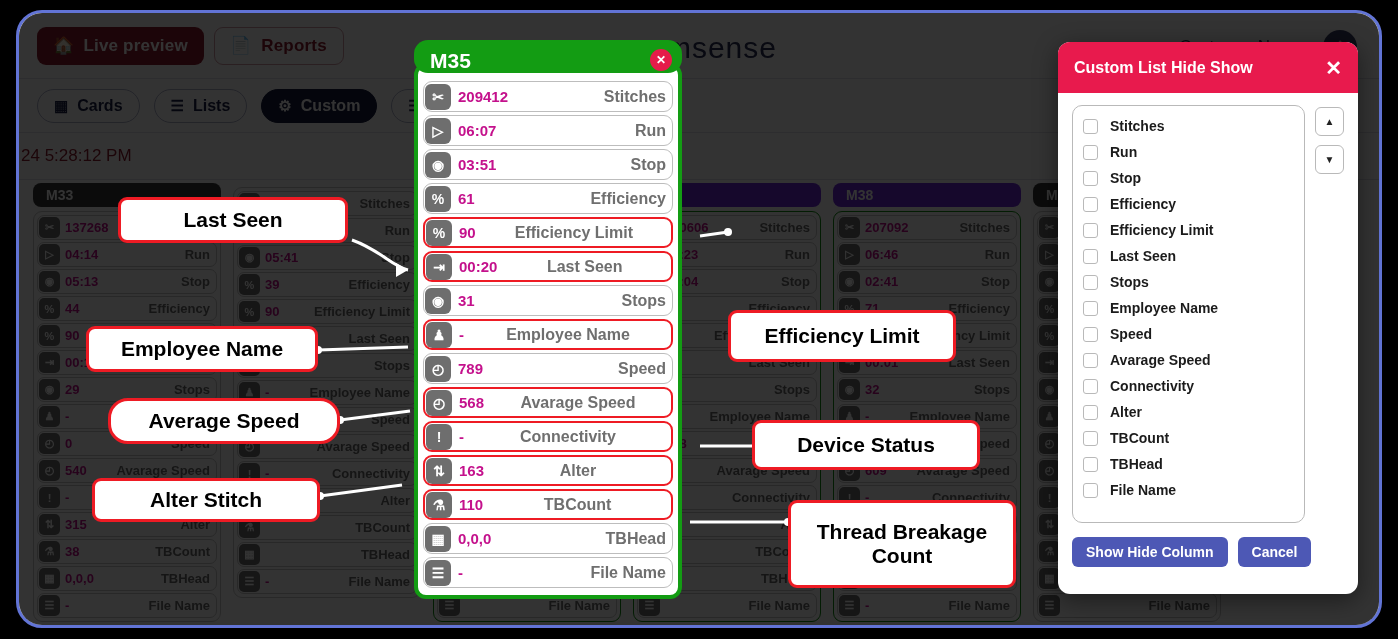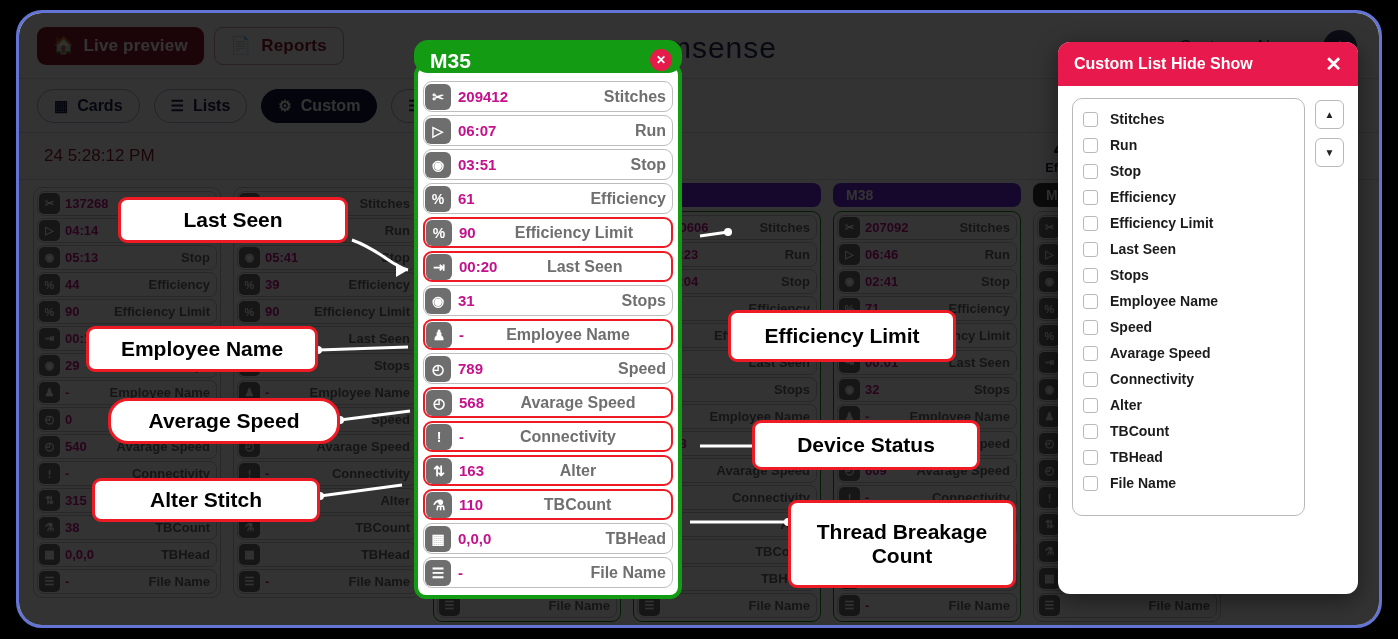--- a/index.html
+++ b/index.html
@@ -63,21 +63,21 @@
     font-size:16px; font-weight:bold; color:#1b2146;
     border:1.3px solid #aeb2c9; background:#fff;
   }
   .chip.active{ background:#141a3c; color:#fff; border-color:#141a3c; }
   .chip .gi{ font-size:15px; line-height:1; }
 
   
   .sum-bar{
     position:absolute; left:0; top:120px; width:100%; height:47px;
     background:#fff; border-bottom:1px solid #e2e2e8;
-    display:flex; align-items:center; padding:0 25px;
+    display:flex; align-items:center; padding:0 2px;
   }
   .sum-date{ font-size:17px; color:#8e1d2e; }
   .sum-stats{ margin-left:auto; display:flex; gap:54px; padding-right:120px;}
   .stat{ text-align:center; color:#1b2146; }
   .stat .v{ font-size:22px; font-weight:bold; line-height:1.05; }
   .stat .l{ font-size:13px; font-weight:bold; }
 
   
   .grid{
     position:absolute; left:14px; top:170px; width:1340px;
@@ -135,21 +135,21 @@
   #m35 .row.hl{ border:2.5px solid #ee1b24; }
   #m35 .row.hl .lbl{ margin-left:auto; margin-right:auto; }
 
   
   #dlg{
     position:absolute; left:1058px; top:42px; width:300px; height:552px;
     background:#fff; border-radius:12px; z-index:70; overflow:hidden;
     box-shadow:0 6px 24px rgba(0,0,0,.45);
   }
   #dlg .dhead{
-    height:44px; background:#e81a4d; color:#fff;
+    height:51px; background:#e81a4d; color:#fff;
     display:flex; align-items:center; padding:0 16px;
     font-size:16px; font-weight:bold;
   }
   #dlg .dhead .x{ margin-left:auto; font-size:20px; font-weight:bold; }
   #dlg .dbody{ padding:12px 14px 0; display:flex; gap:10px; }
   .listbox{
     flex:1; border:1px solid #b9b9b9; border-radius:10px;
     padding:12px 10px; display:flex; flex-direction:column; gap:10px;
     height:418px;
   }
@@ -232,20 +232,21 @@
         </div>
         <div class="stat">
           <div class="v">663723</div>
           <div class="l">Stitches</div>
         </div>
       </div>
   </div>
 
   <div class="grid" id="grid">
       <div class="mcard">
+        <div class="title">M33</div>
         <div class="body">
           <div class="row">
             <span class="ico">✂</span>
             <span class="val">137268</span>
             <span class="lbl">Stitches</span>
           </div>
           <div class="row">
             <span class="ico">▷</span>
             <span class="val">04:14</span>
             <span class="lbl">Run</span>
@@ -870,20 +871,24 @@
         </div>
         <div class="citem">
           <span class="cbox"></span>
           <span>File Name</span>
         </div>
       </div>
     <div class="arrows">
       <div class="abtn">▲</div>
       <div class="abtn">▼</div>
     </div>
+  </div>
+  <div class="dfoot">
+    <button class="pbtn">Show Hide Column</button>
+    <button class="pbtn">Cancel</button>
   </div>
 </div>
 
 <svg class="leader">
   <g stroke="#ffffff" stroke-width="3" fill="none">
     <path d="M352,240 C380,250 392,266 408,270"></path>
     <path d="M318,350 L408,347"></path>
     <path d="M340,420 L410,411"></path>
     <path d="M320,496 L402,485"></path>
     <path d="M728,232 L700,236"></path>

